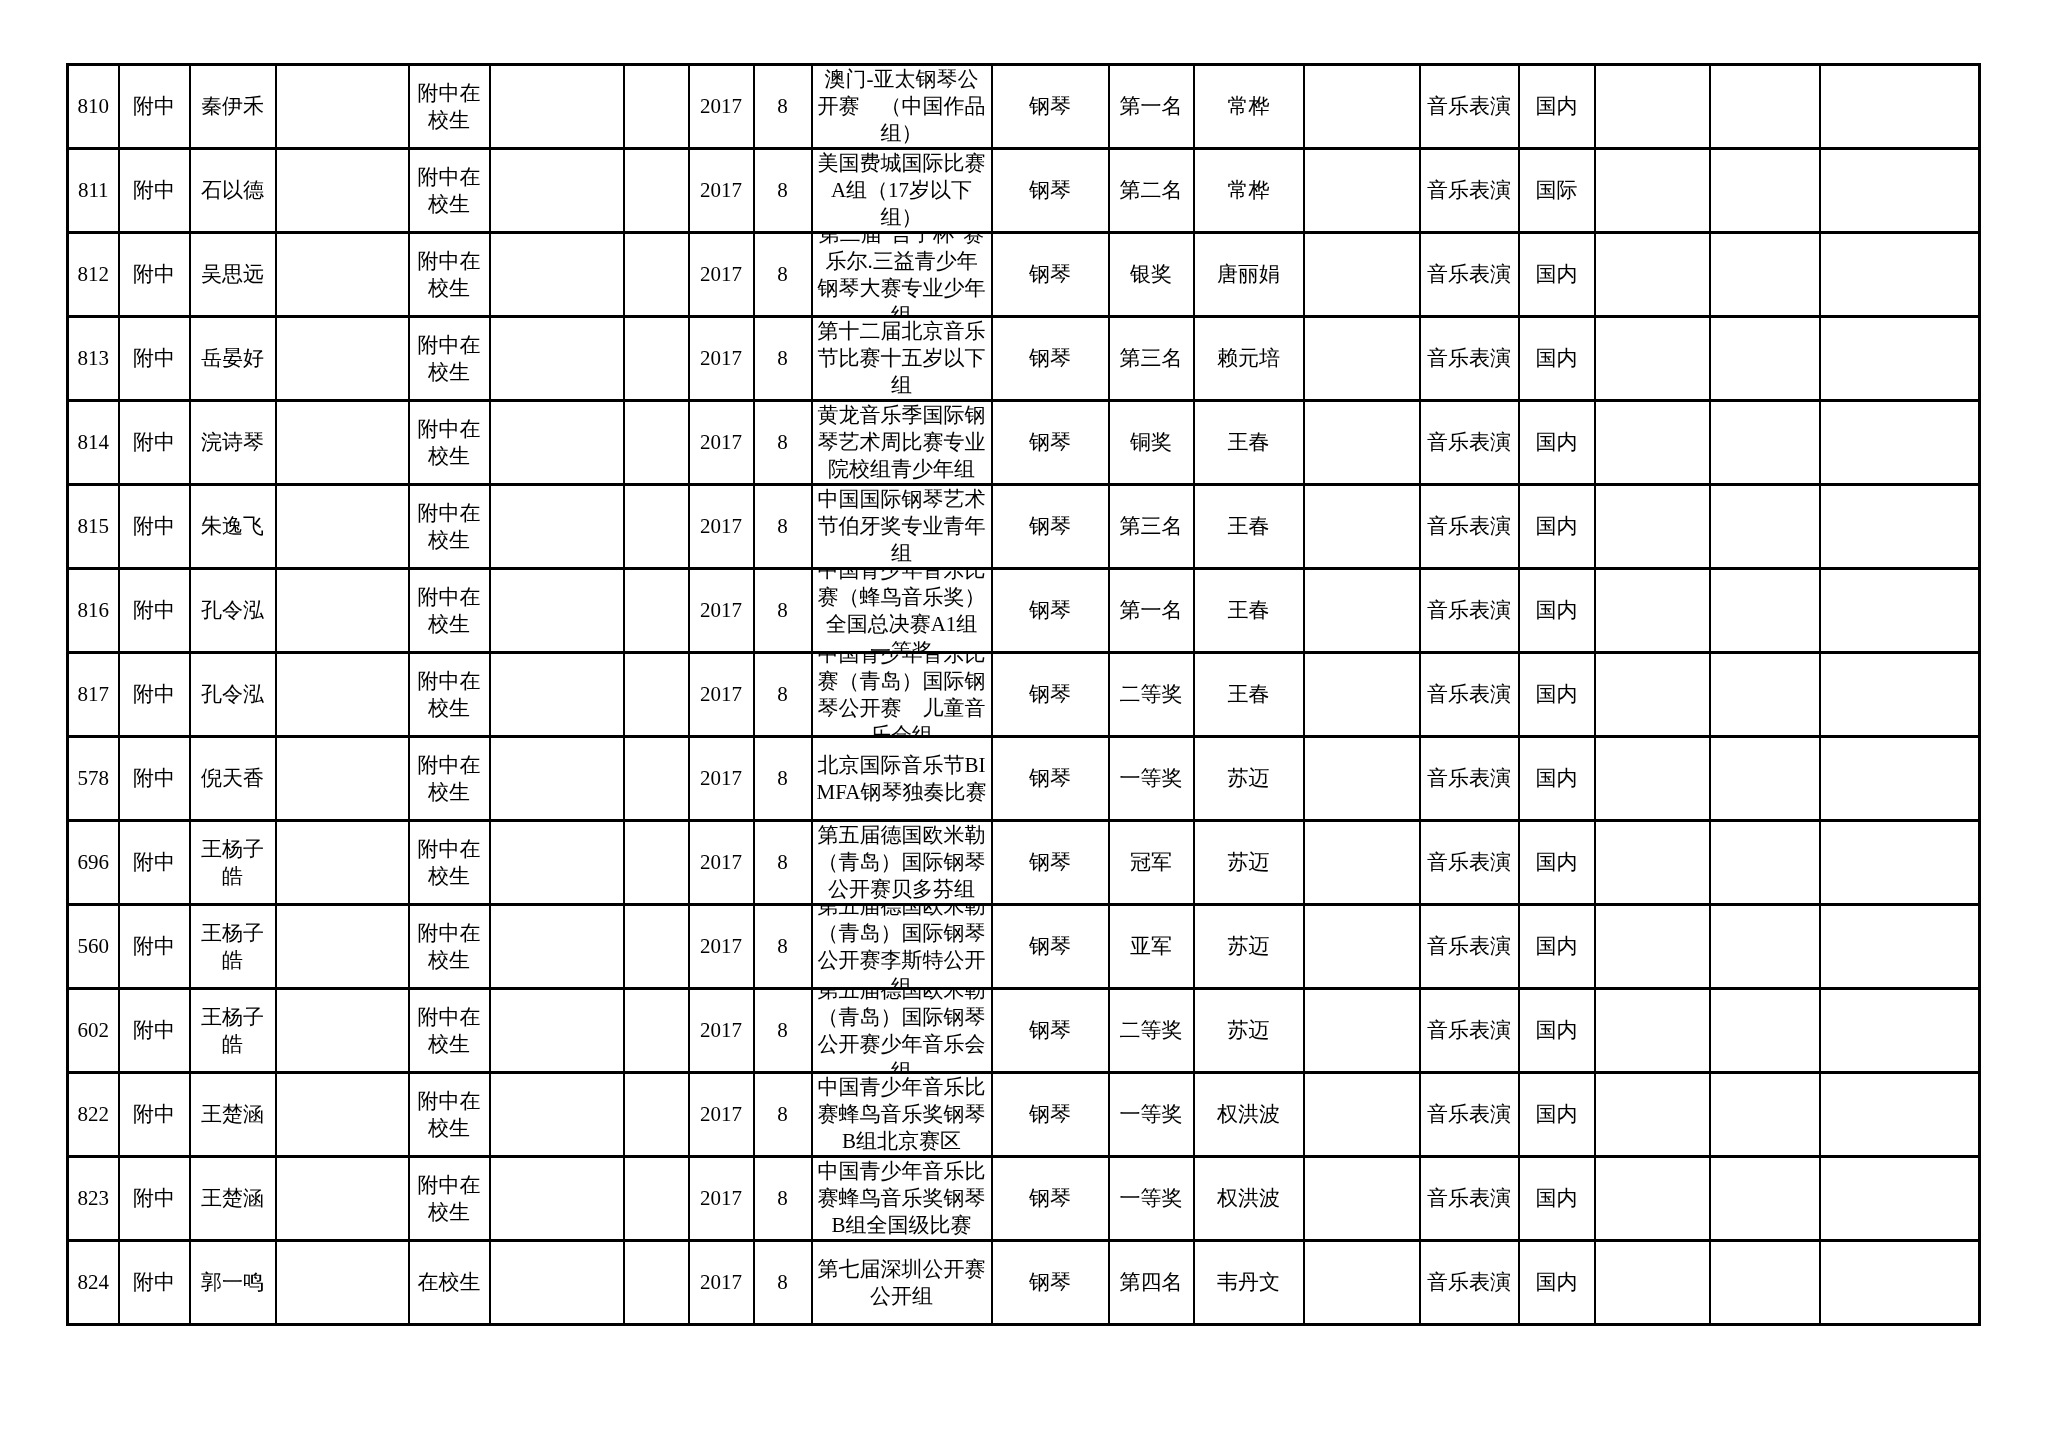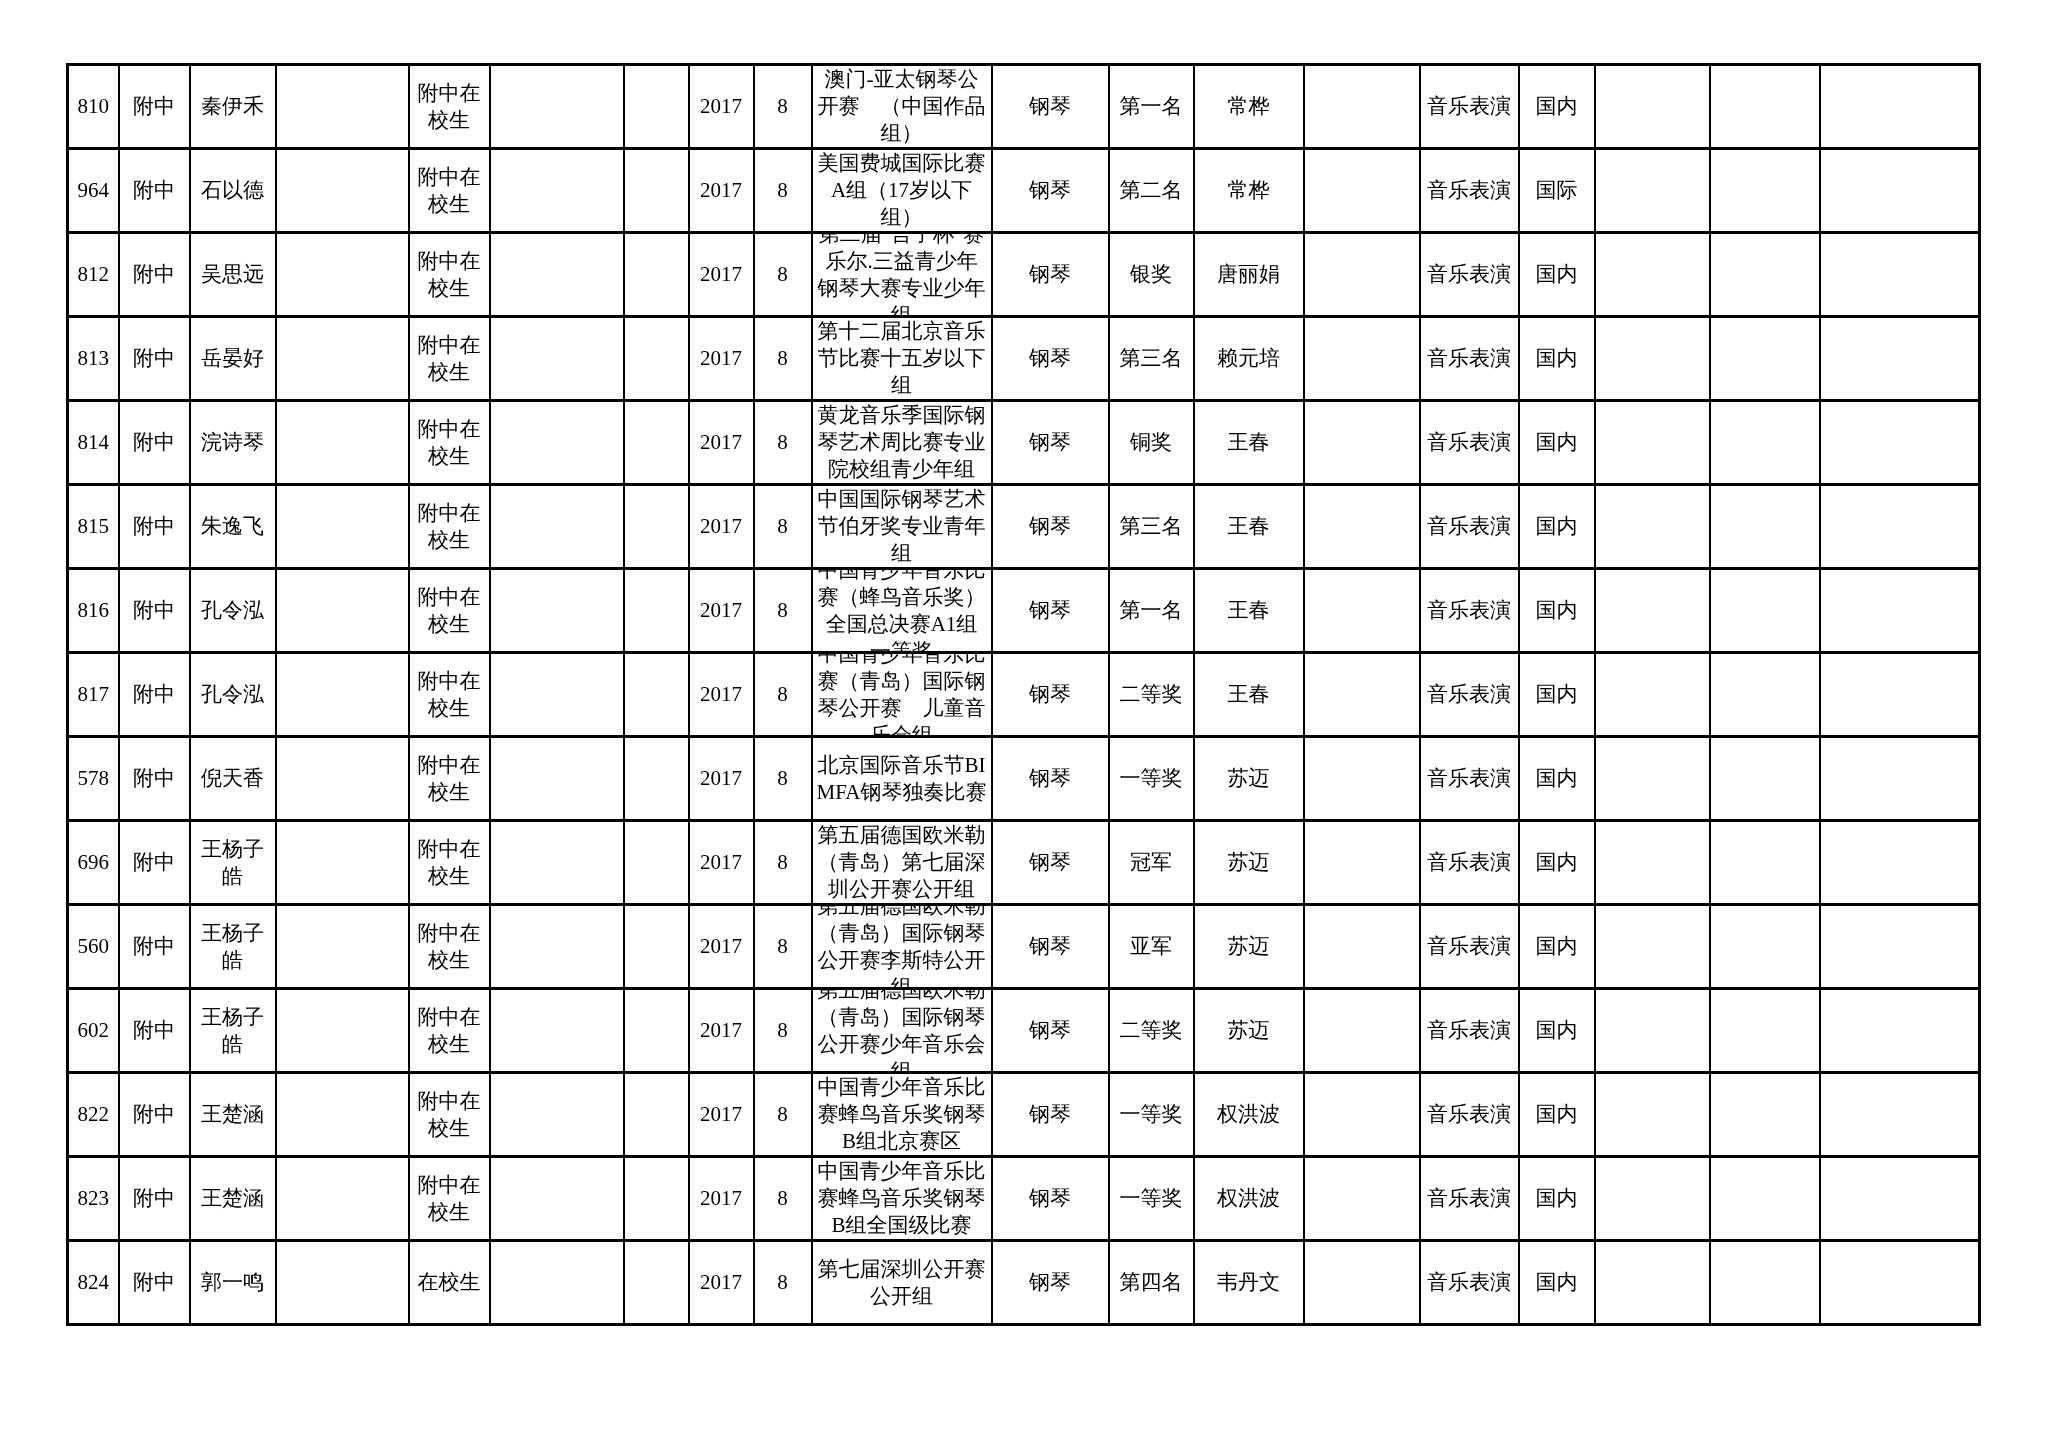--- a/index.html
+++ b/index.html
@@ -176,21 +176,21 @@
           </td>
     <td>
             <div class="box">
               <div class="txt"></div>
             </div>
           </td>
   </tr>
         <tr>
     <td>
             <div class="box">
-              <div class="txt">964</div>
+              <div class="txt">811</div>
             </div>
           </td>
     <td>
             <div class="box">
               <div class="txt">附中</div>
             </div>
           </td>
     <td>
             <div class="box">
               <div class="txt">石以德</div>
@@ -997,21 +997,21 @@
               <div class="txt">2017</div>
             </div>
           </td>
     <td>
             <div class="box">
               <div class="txt">8</div>
             </div>
           </td>
     <td>
             <div class="box">
-              <div class="txt">第五届德国欧米勒（青岛）第七届深圳公开赛公开组</div>
+              <div class="txt">第五届德国欧米勒（青岛）国际钢琴公开赛贝多芬组</div>
             </div>
           </td>
     <td>
             <div class="box">
               <div class="txt">钢琴</div>
             </div>
           </td>
     <td>
             <div class="box">
               <div class="txt">冠军</div>

